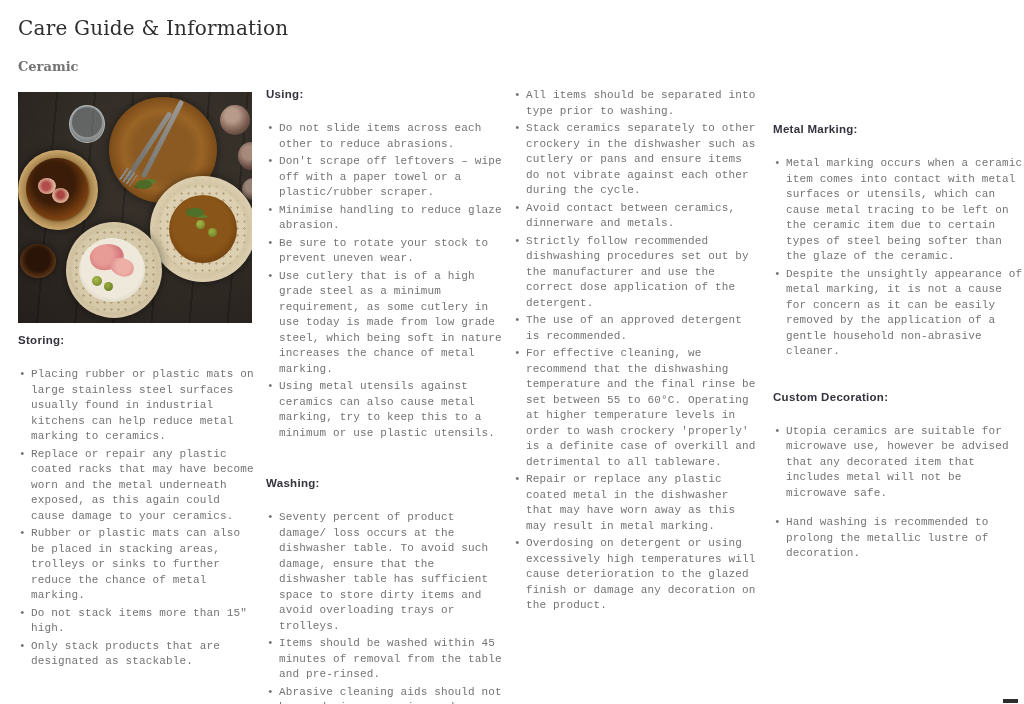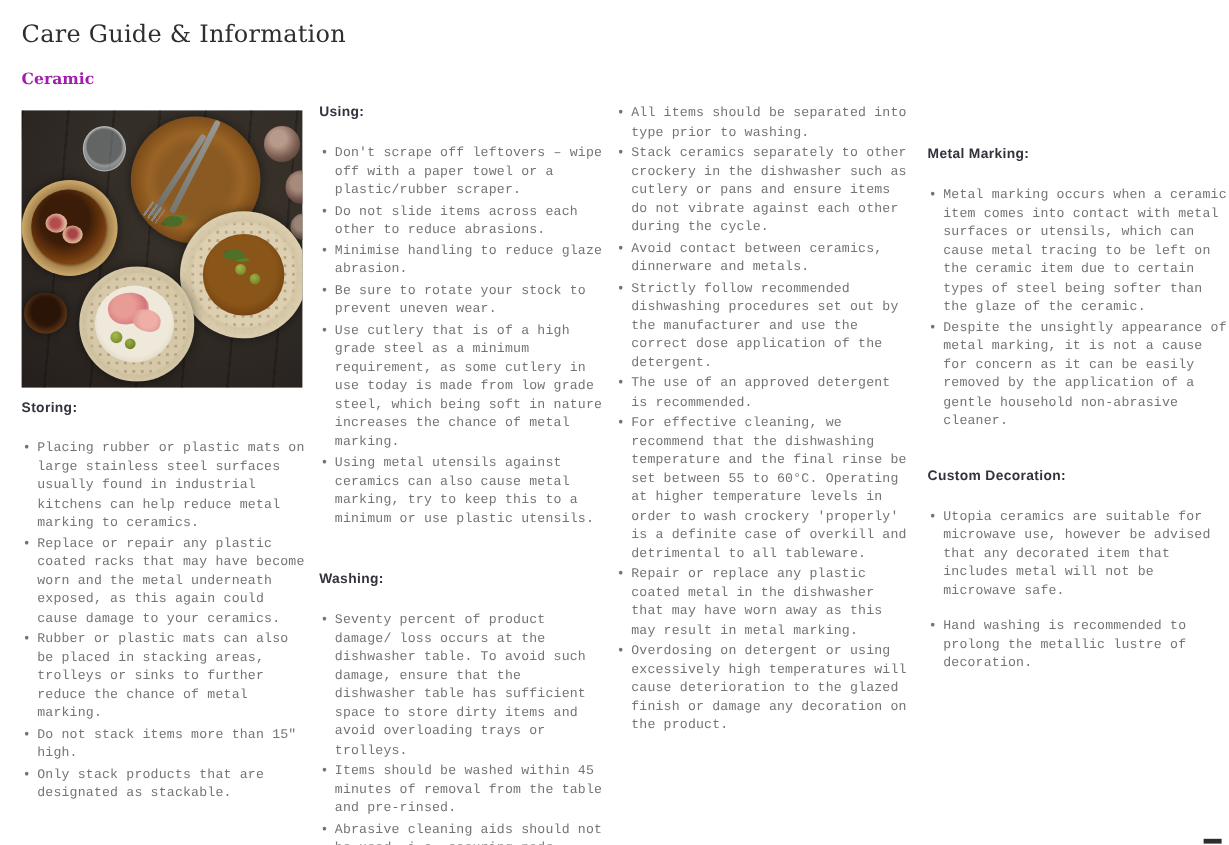--- a/index.html
+++ b/index.html
@@ -12,21 +12,21 @@
     overflow:hidden;
   }
   .page-title {
     position:absolute; left:18px; top:16px;
     font-family:"DejaVu Serif","Liberation Serif",serif;
     font-size:20px; font-weight:500; color:#2e2e2e; letter-spacing:.2px;
   }
   .page-subtitle {
     position:absolute; left:18px; top:59px;
     font-family:"DejaVu Serif","Liberation Serif",serif;
-    font-size:13px; color:#a21caf;
+    font-size:13px; color:#737373;
   }
   .col { position:absolute; }
   .col-storing { left:18px; top:334px; width:236px; }
   .col-2 { left:266px; top:88px; width:241px; }
   .col-3 { left:513px; top:88px; width:244px; }
   .col-4 { left:773px; top:88px; width:252px;margin-top:35px; }
   h3.sec {
     font-size:11.5px; font-weight:bold; color:#33323d;
     letter-spacing:.3px; margin:0 0 21px 0;
   }
@@ -197,22 +197,22 @@
     <li>Replace or repair any plastic coated racks that may have become worn and the metal underneath exposed, as this again could cause damage to your ceramics.</li>
     <li>Rubber or plastic mats can also be placed in stacking areas, trolleys or sinks to further reduce the chance of metal marking.</li>
     <li>Do not stack items more than 15" high.</li>
     <li>Only stack products that are designated as stackable.</li>
   </ul>
 </div>
 
 <div class="col col-2">
   <h3 class="sec">Using:</h3>
   <ul class="bullets">
+    <li>Do not slide items across each other to reduce abrasions.</li>
     <li>Don't scrape off leftovers – wipe off with a paper towel or a plastic/rubber scraper.</li>
-    <li>Do not slide items across each other to reduce abrasions.</li>
     <li>Minimise handling to reduce glaze abrasion.</li>
     <li>Be sure to rotate your stock to prevent uneven wear.</li>
     <li>Use cutlery that is of a high grade steel as a minimum requirement, as some cutlery in use today is made from low grade steel, which being soft in nature increases the chance of metal marking.</li>
     <li>Using metal utensils against ceramics can also cause metal marking, try to keep this to a minimum or use plastic utensils.</li>
   </ul>
   <h3 class="sec sec-washing">Washing:</h3>
   <ul class="bullets">
     <li>Seventy percent of product damage/ loss occurs at the dishwasher table. To avoid such damage, ensure that the dishwasher table has sufficient space to store dirty items and avoid overloading trays or trolleys.</li>
     <li>Items should be washed within 45 minutes of removal from the table and pre-rinsed.</li>
     <li>Abrasive cleaning aids should not be used, i.e. scouring pads, steel wool, etc.</li>

